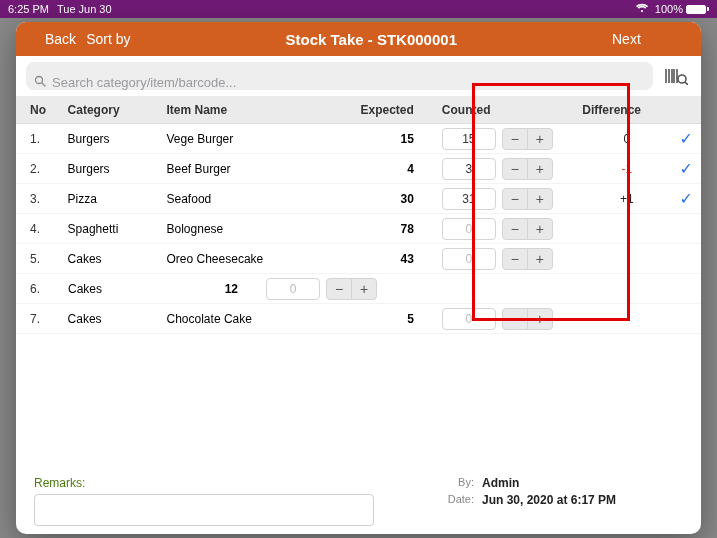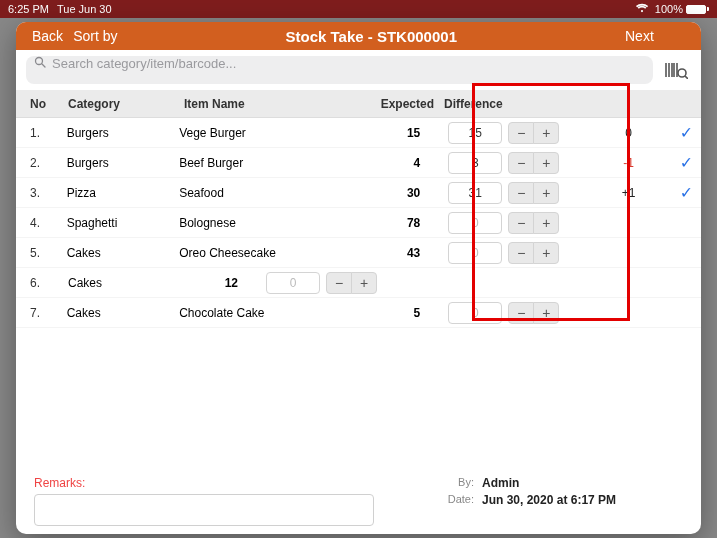--- a/index.html
+++ b/index.html
@@ -1,49 +1,49 @@
 <!DOCTYPE html>
 <html><head>
 <meta charset="utf-8">
 <style>
   * { margin: 0; padding: 0; box-sizing: border-box; font-family: -apple-system, "Helvetica Neue", Arial, sans-serif; }
   html, body { width: 717px; height: 538px; background: #555; overflow: hidden; }
 
   
-  .status-bar { height: 18px; background: #7f1d1d; color: #fff; font-size: 11px; display: flex; align-items: center; padding: 0 8px; justify-content: space-between; }
+  .status-bar { height: 18px; background: #701a75; color: #fff; font-size: 11px; display: flex; align-items: center; padding: 0 8px; justify-content: space-between; }
   .status-left { display: flex; gap: 8px; }
   .status-right { display: flex; gap: 6px; align-items: center; }
   .battery { display: inline-flex; align-items: center; }
   .battery-body { width: 20px; height: 9px; border: 1px solid #fff; border-radius: 2px; background: #fff; position: relative; margin-left: 3px; }
   .battery-tip { width: 2px; height: 4px; background: #fff; margin-left: 1px; border-radius: 0 1px 1px 0; }
 
   .device { position: absolute; left: 0; top: 18px; width: 717px; height: 520px; background: #888; }
   .sheet { position: absolute; left: 16px; top: 4px; width: 685px; height: 512px; background: #fff; border-radius: 10px; box-shadow: 0 8px 30px rgba(0,0,0,.35); overflow: hidden; }
 
   
-  .topbar { height: 28px; background: #d25f1f; color: #fff; display: flex; align-items: center; padding: 0 16px; font-size: 14px; }
+  .topbar { height: 34px; background: #d25f1f; color: #fff; display: flex; align-items: center; padding: 0 29px; font-size: 14px; }
   .topbar-left { display: flex; gap: 10px; }
   .topbar-title { flex: 1; text-align: center; font-weight: 600; font-size: 15px; }
   .topbar-right { min-width: 60px; text-align: left; }
   .tb-btn { color: #fff; cursor: pointer; }
 
   
   .search-row { display: flex; align-items: center; gap: 8px; padding: 6px 10px; background: #fff; }
-  .search-wrap { flex: 1; display: flex; align-items: flex-start; background: #eeeeef; border-radius: 8px; height: 28px; padding: 0 8px; }
+  .search-wrap { flex: 1; display: flex; align-items: flex-end; background: #eeeeef; border-radius: 8px; height: 28px; padding: 0 8px; }
   .search-icon { color: #8a8a8e; font-size: 13px; margin-right: 6px; }
   .search-input { border: none; outline: none; background: transparent; flex: 1; font-size: 13px; color: #333; }
   .search-input::placeholder { color: #9a9a9e; }
   .scan-btn { width: 30px; height: 26px; display: flex; align-items: center; justify-content: center; color: #555; }
   .scan-btn svg { width: 24px; height: 18px; }
 
   
   .thead { display: flex; align-items: center; background: #ebebeb; height: 28px; font-size: 12px; font-weight: 600; color: #333; border-bottom: 1px solid #ddd; }
   .col-no    { width: 52px; padding-left: 14px; }
   .col-cat   { width: 100px; }
-  .col-name  { width: 180px; margin-left: 16px; }
+  .col-name  { width: 180px; }
   .col-exp   { width: 80px; text-align: right; padding-right: 10px; }
   .col-cnt   { width: 160px; padding-left: 18px; }
   .col-diff  { width: 90px; }
   .col-chk   { width: 30px; }
 
   
   .row { display: flex; align-items: center; height: 30px; font-size: 12px; border-bottom: 1px solid #f4f4f4; }
   .row .col-no { color: #333; }
   .row .col-exp { font-weight: 700; }
   .cnt-wrap { display: flex; align-items: center; gap: 6px; }
@@ -55,21 +55,21 @@
   .diff-neg { color: #d93a2e; text-align: center; }
   .diff-pos { color: #222; text-align: center; }
   .diff-zero { color: #222; text-align: center; }
   .check { color: #2971e6; font-size: 16px; text-align: center; }
 
   .highlight { position: absolute; left: 456px; top: 61px; width: 158px; height: 238px; border: 3px solid #e30000; pointer-events: none; z-index: 10; }
 
   
   .bottom { position: absolute; bottom: 8px; left: 0; width: 100%; display: flex; padding: 0 12px 0 18px; font-size: 12px; align-items: flex-start; }
   .remarks-wrap { display: flex; flex-direction: column; gap: 4px; width: 340px; }
-  .remarks-label { color: #ef4444; }
+  .remarks-label { color: #4d7c0f; }
   .remarks { width: 100%; height: 32px; border: 1px solid #d0d0d0; border-radius: 4px; resize: none; padding: 4px 6px; font-family: inherit; font-size: 12px; }
   .meta { margin-left: 60px; display: grid; grid-template-columns: 40px auto; row-gap: 3px; column-gap: 8px; }
   .meta .lbl { color: #888; font-size: 11px; text-align: right; }
   .meta .val { font-weight: 600; color: #222; font-size: 12px; }
 </style>
 </head>
 <body>
 
 <div class="status-bar">
   <div class="status-left">
@@ -127,20 +127,21 @@
             <line x1="21" y1="15" x2="24" y2="18" stroke="#555" stroke-width="1.6"></line>
           </svg>
       </div>
     </div>
 
     <div class="thead">
       <div class="col-no">No</div>
       <div class="col-cat">Category</div>
       <div class="col-name">Item Name</div>
       <div class="col-exp">Expected</div>
+      <div class="col-cnt">Counted</div>
       <div class="col-diff">Difference</div>
       <div class="col-chk"></div>
     </div>
 
     <div id="rows-container">
         <div class="row">
           <div class="col-no">1.</div>
           <div class="col-cat">Burgers</div>
           <div class="col-name">Vege Burger</div>
           <div class="col-exp">15</div>

